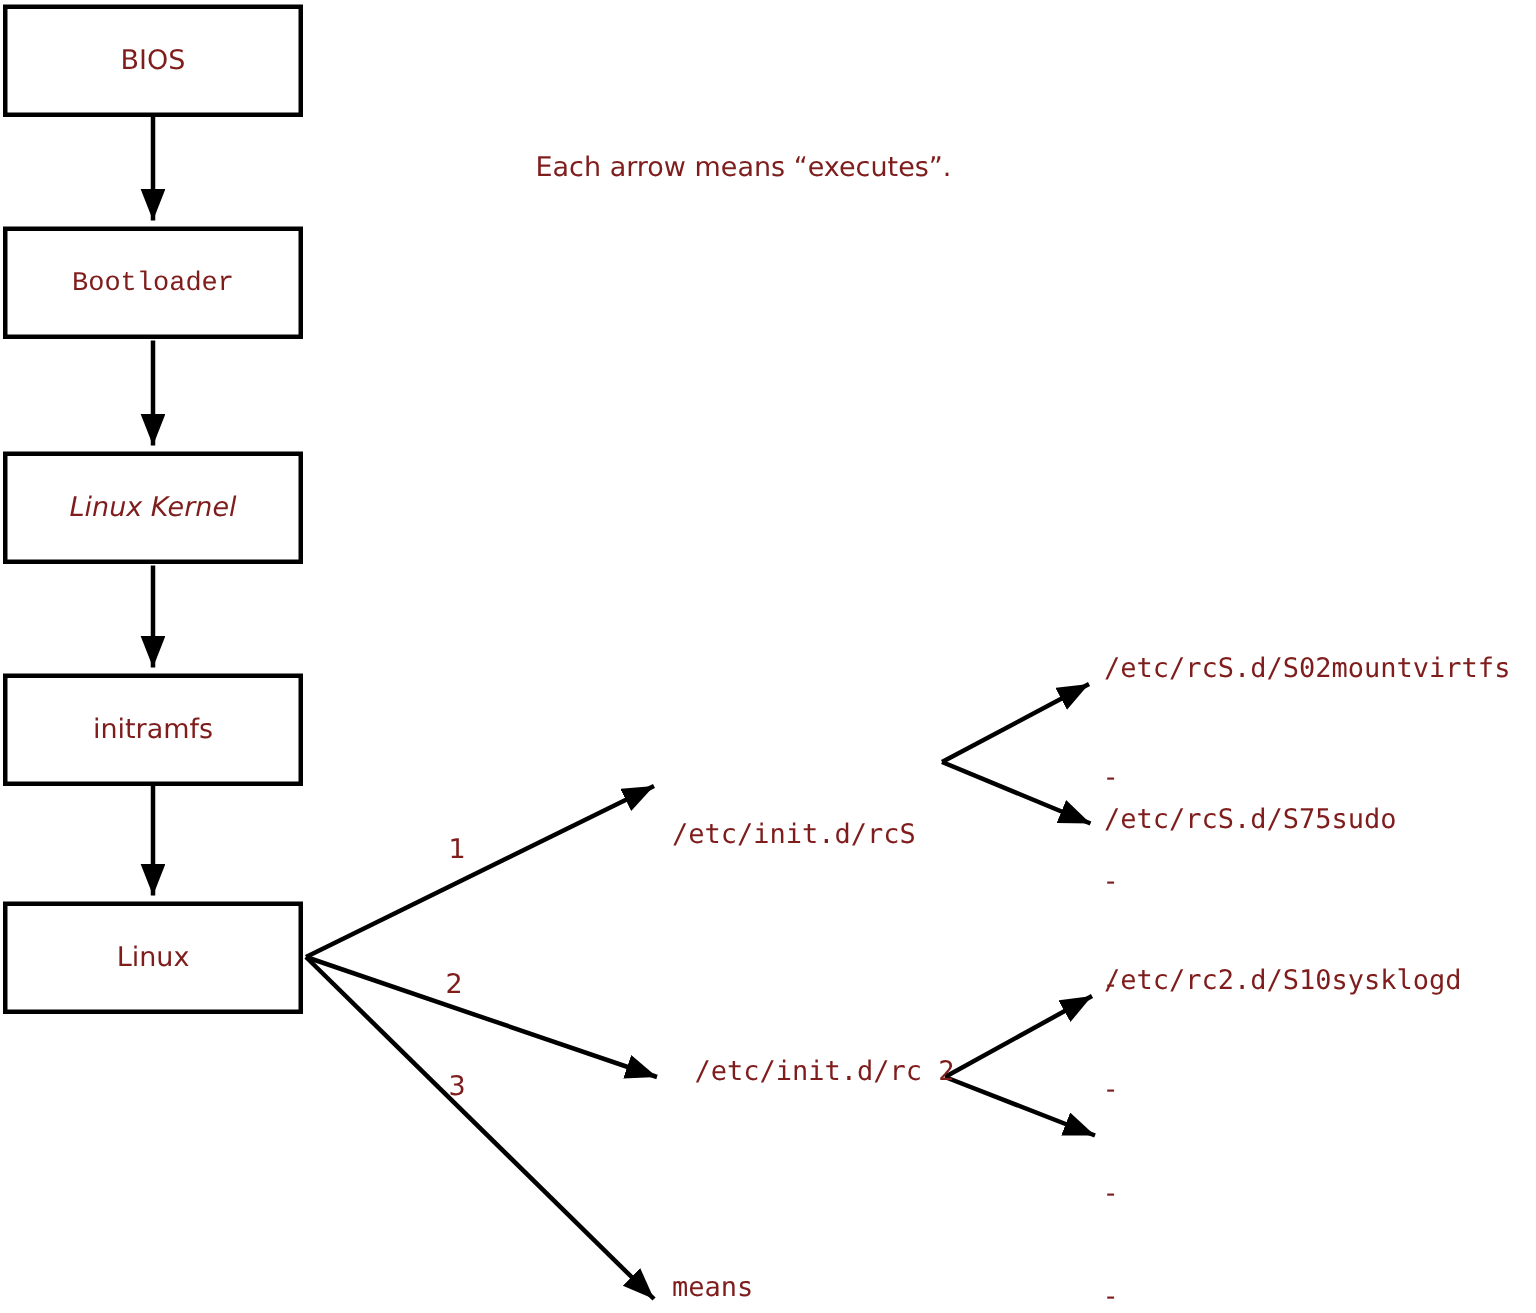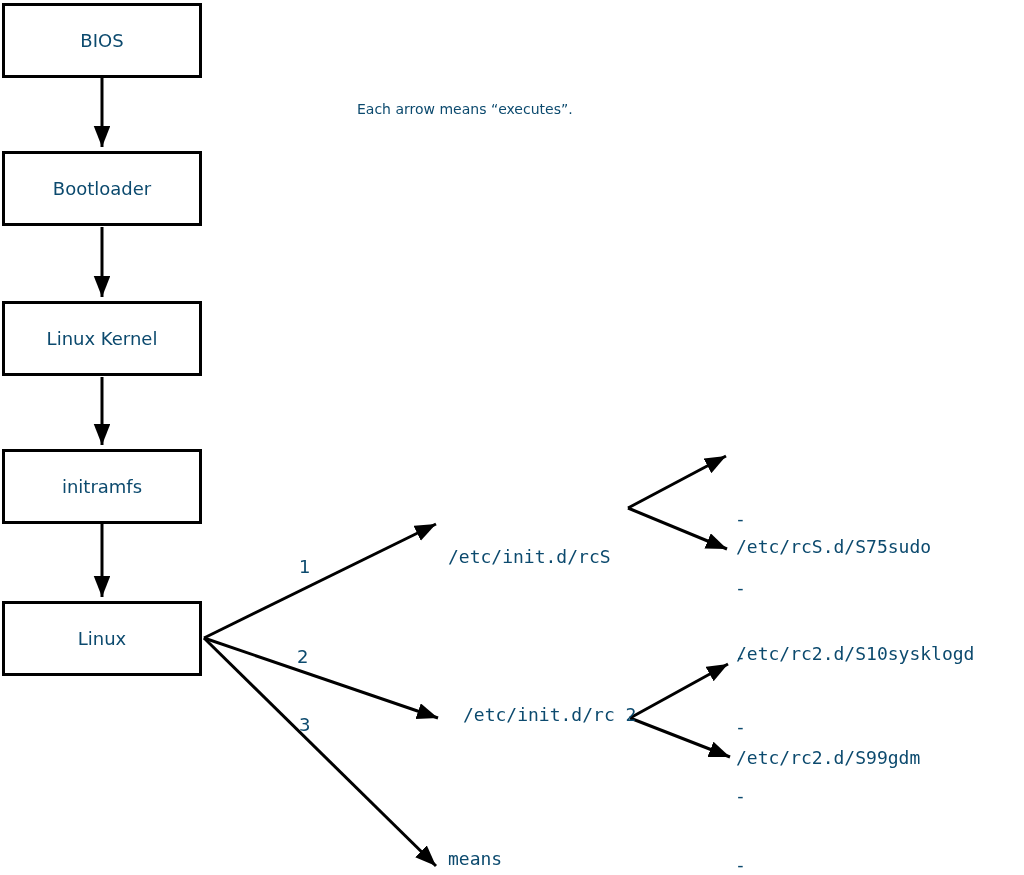--- a/index.html
+++ b/index.html
@@ -5,21 +5,21 @@
   html, body {
     margin: 0;
     padding: 0;
     background: #ffffff;
   }
   .canvas {
     position: relative;
     width: 1024px;
     height: 875px;
     background: #ffffff;
-    color: #0c4a6e;
+    color: #7f1d1d;
     font-family: "DejaVu Sans", sans-serif;
     overflow: hidden;
   }
   .arrows-layer {
     position: absolute;
     left: 0;
     top: 0;
     width: 1024px;
     height: 875px;
   }
@@ -30,29 +30,29 @@
     height: 75px;
     border: 3px solid #000000;
     box-sizing: border-box;
     background: #ffffff;
     display: flex;
     align-items: center;
     justify-content: center;
     font-size: 18px;
   }
   .node-bios        { top: 3px;   }
-  .node-bootloader  { top: 151px; }
-  .node-kernel      { top: 301px; }
+  .node-bootloader  { top: 151px; font-family: Liberation Mono, monospace; }
+  .node-kernel      { top: 301px; font-style: italic; }
   .node-initramfs   { top: 449px; }
   .node-init        { top: 601px; }
   .note {
     position: absolute;
     left: 357px;
     top: 101px;
-    font-size: 14px;
+    font-size: 18px;
     white-space: pre;
   }
   .branch-num {
     position: absolute;
     font-size: 18px;
   }
   .num-1 { left: 299px; top: 556px; }
   .num-2 { left: 297px; top: 646px; }
   .num-3 { left: 299px; top: 714px; }
   .mono-label {
@@ -127,28 +127,28 @@
   <div class="note">Each arrow means “executes”.</div>
 
   <div class="branch-num num-1">1</div>
   <div class="branch-num num-2">2</div>
   <div class="branch-num num-3">3</div>
 
   <div class="mono-label label-rcs">/etc/init.d/rcS</div>
   <div class="mono-label label-rc2">/etc/init.d/rc 2</div>
   <div class="mono-label label-getty">means</div>
 
+  <div class="mono-label label-s02">/etc/rcS.d/S02mountvirtfs</div>
   <div class="ellipsis ellipsis-a">
     <div>-</div>
     <div>-</div>
     <div>-</div>
   </div>
   <div class="mono-label label-s75">/etc/rcS.d/S75sudo</div>
 
   <div class="mono-label label-s10">/etc/rc2.d/S10sysklogd</div>
   <div class="ellipsis ellipsis-b">
     <div>-</div>
     <div>-</div>
     <div>-</div>
   </div>
-  <div class="mono-label label-s99">/etc/rc2.d/S99gdm</div>
 
 </div>
 
 </body></html>

